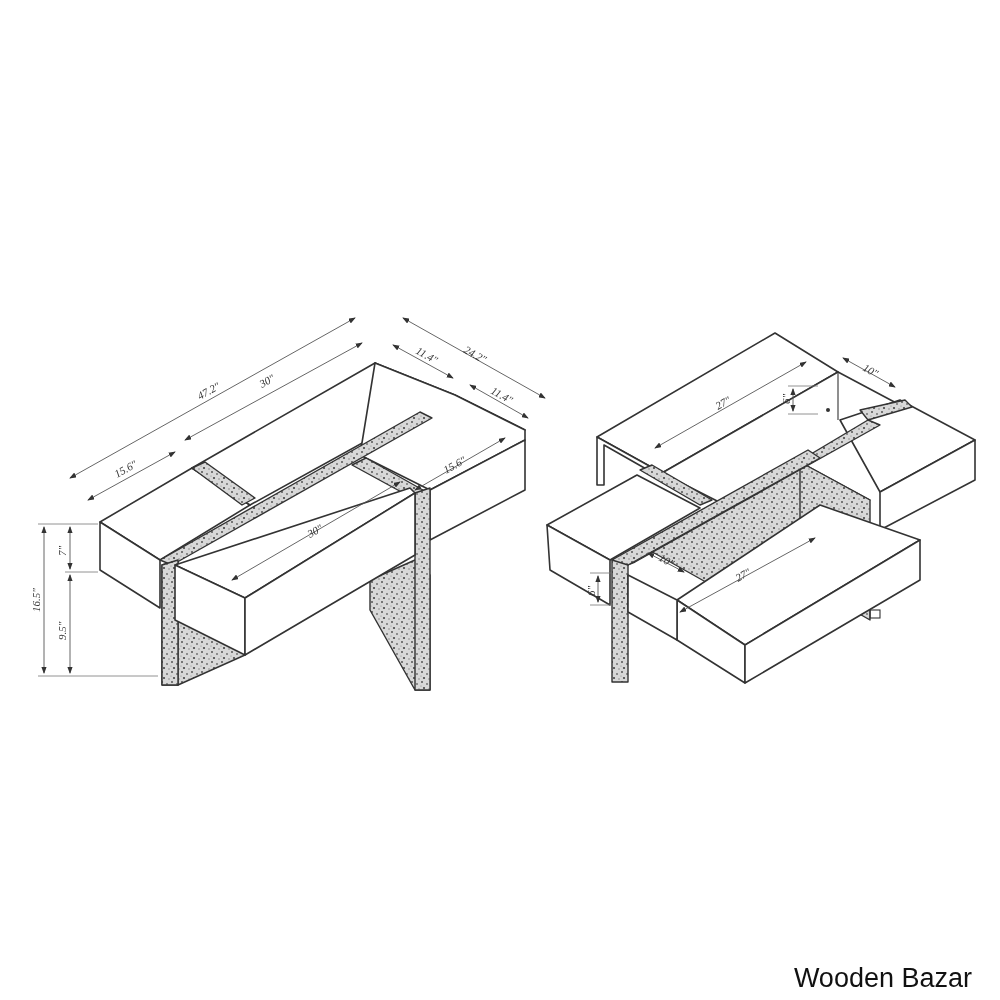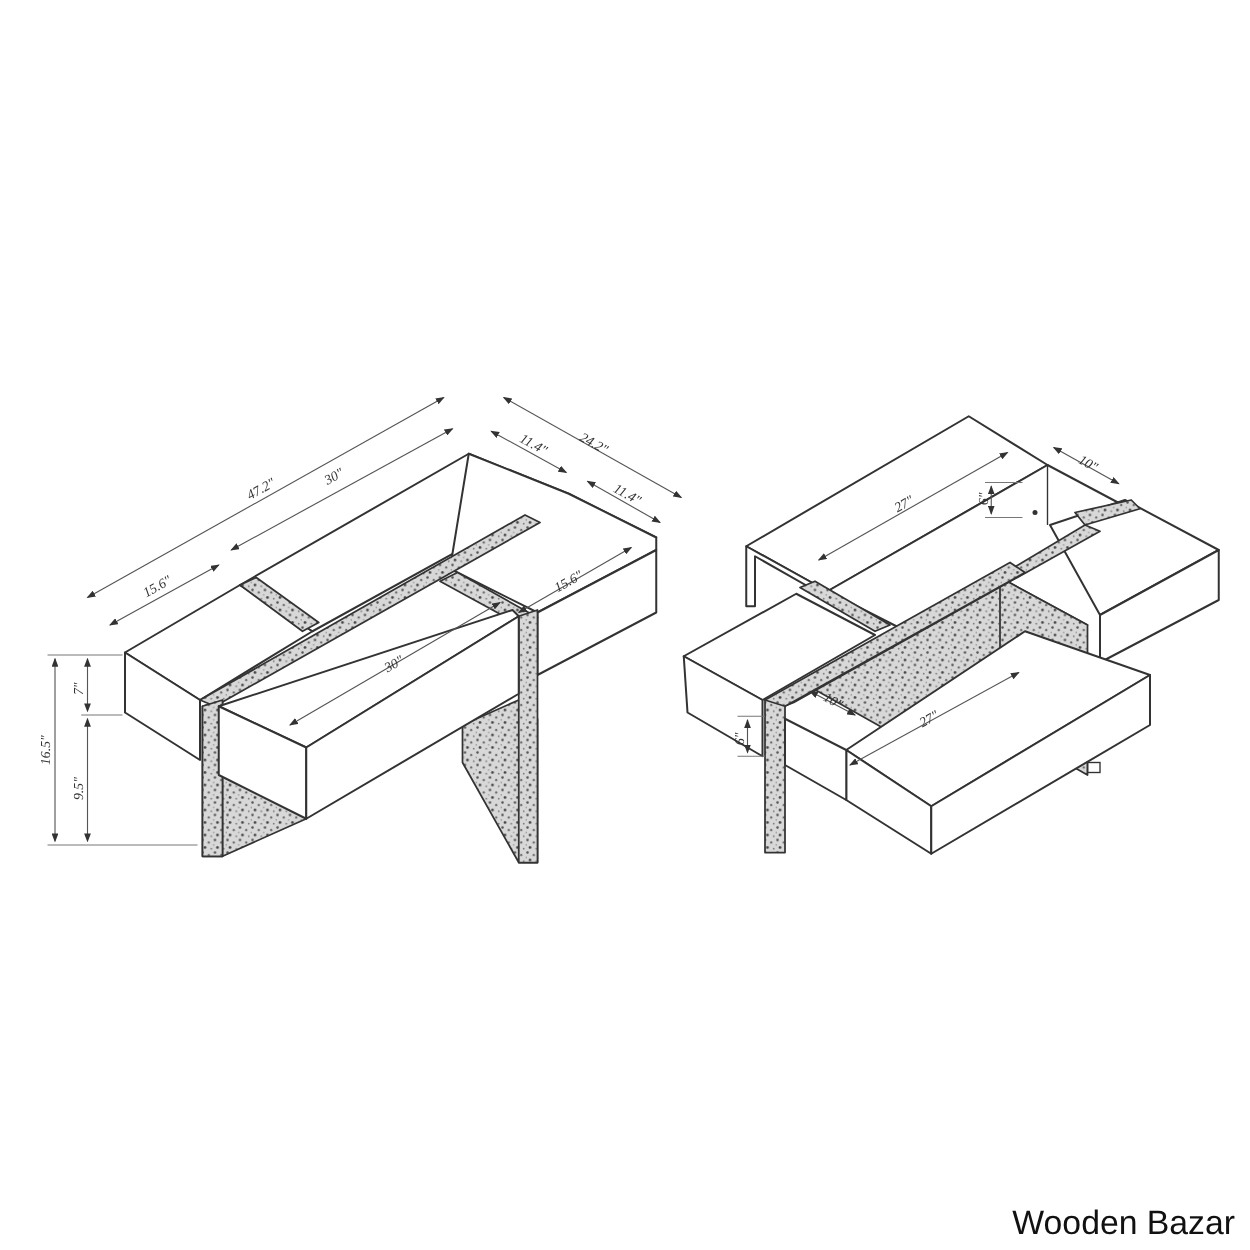--- a/index.html
+++ b/index.html
@@ -5,21 +5,21 @@
     html, body { margin: 0; padding: 0; background: #ffffff; }
     body { width: 1000px; height: 1000px; position: relative; overflow: hidden; font-family: "Liberation Serif", serif; }
     #drawing { position: absolute; left: 0; top: 0; width: 1000px; height: 1000px; }
     .edge { fill: #ffffff; stroke: #333333; stroke-width: 1.6; stroke-linejoin: round; }
     .edge-thin { fill: none; stroke: #333333; stroke-width: 1.1; }
     .stone { fill: url(#stonePattern); stroke: #333333; stroke-width: 1.4; stroke-linejoin: round; }
     .dim { fill: none; stroke: #555555; stroke-width: 0.9; }
     .ext { fill: none; stroke: #777777; stroke-width: 0.8; }
     .dimtext { font-family: "Liberation Serif", serif; font-size: 11px; fill: #333333; font-style: italic; }
     #watermark {
-      position: absolute; right: 12px; bottom: 6px;
+      position: absolute; right: 28px; bottom: 6px;
       font-family: "Liberation Sans", sans-serif; font-size: 27px; color: #111111;
     }
   </style>
 </head>
 <body>
 
 <svg id="drawing" viewBox="0 0 1000 1000" xmlns="http://www.w3.org/2000/svg">
   <defs>
     <pattern id="stonePattern" width="10" height="10" patternUnits="userSpaceOnUse">
       <rect width="10" height="10" fill="#d8d8d8"></rect>

